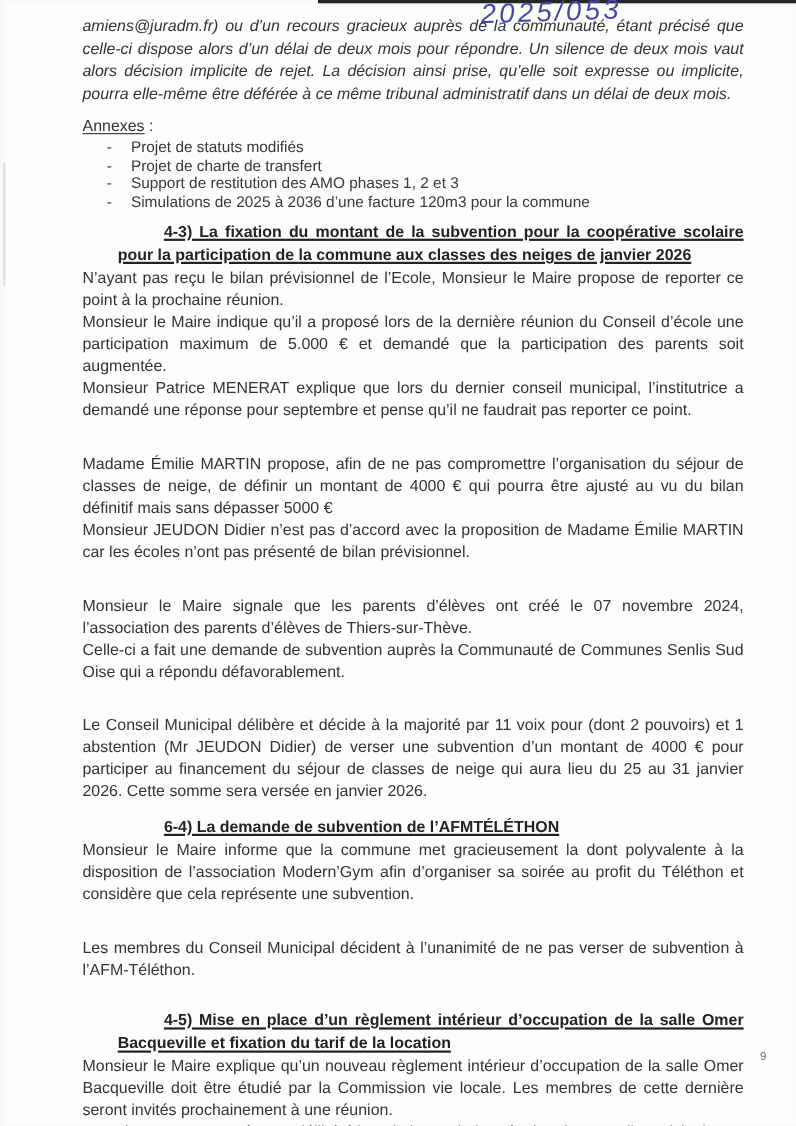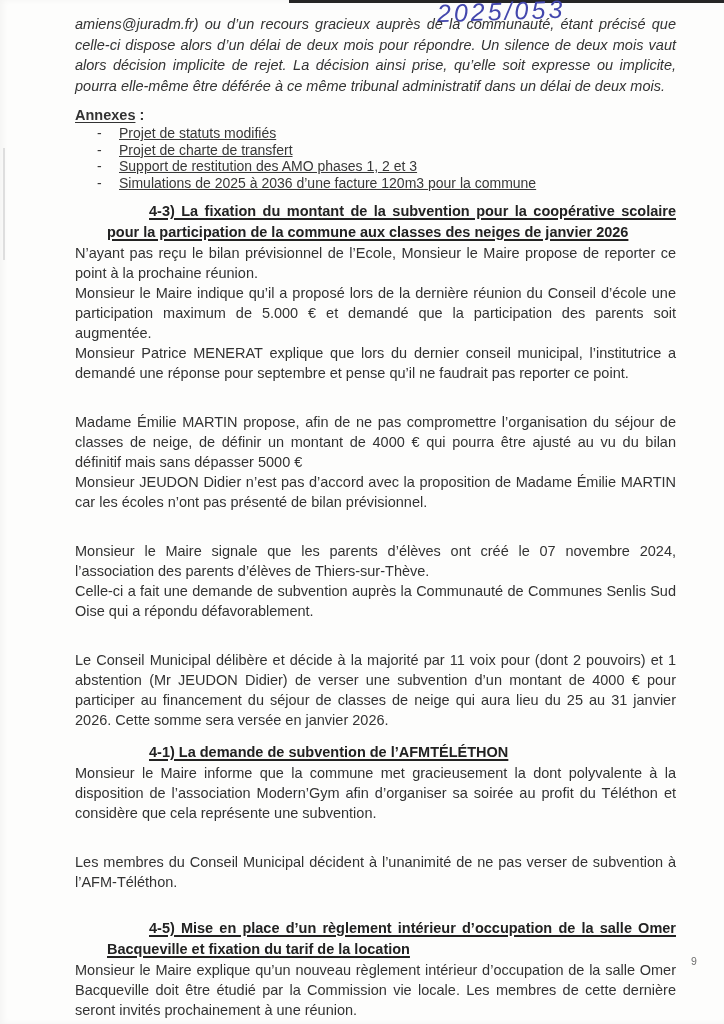--- a/index.html
+++ b/index.html
@@ -50,39 +50,38 @@
     font-size: 14.5px;
     line-height: 20px;
     text-align: justify;
   }
   .intro {
     font-style: italic;
     line-height: 20.5px;
   }
   .annexes-label-line {
     margin-top: 9px;
-    font-weight: bold;
+    font-weight: normal;
     text-align: left;
   }
   .annexes-label {
     text-decoration: underline;
     text-underline-offset: 2px;
   }
   ul.annex-list {
     margin: 0;
     padding: 0 0 0 22px;
     list-style: none;
   }
   .annex-list li {
     position: relative;
     padding-left: 22px;
     font-size: 14px;
     line-height: 16.5px;
     color: #383838;
-    text-decoration: underline;
   }
   .annex-list li::before {
     content: "-";
     position: absolute;
     left: 0;
   }
   .section-heading {
     font-weight: bold;
     font-size: 14.5px;
     line-height: 21px;
@@ -130,21 +129,21 @@
   <p class="section-heading h43">4-3) La fixation du montant de la subvention pour la coopérative scolaire pour la participation de la commune aux classes des neiges de janvier 2026</p>
   <p>N’ayant pas reçu le bilan prévisionnel de l’Ecole, Monsieur le Maire propose de reporter ce point à la prochaine réunion.</p>
   <p>Monsieur le Maire indique qu’il a proposé lors de la dernière réunion du Conseil d’école une participation maximum de 5.000 € et demandé que la participation des parents soit augmentée.</p>
   <p>Monsieur Patrice MENERAT explique que lors du dernier conseil municipal, l’institutrice a demandé une réponse pour septembre et pense qu’il ne faudrait pas reporter ce point.</p>
   <p class="gap">Madame Émilie MARTIN propose, afin de ne pas compromettre l’organisation du séjour de classes de neige, de définir un montant de 4000 € qui pourra être ajusté au vu du bilan définitif mais sans dépasser 5000 €</p>
   <p>Monsieur JEUDON Didier n’est pas d’accord avec la proposition de Madame Émilie MARTIN car les écoles n’ont pas présenté de bilan prévisionnel.</p>
   <p class="gap">Monsieur le Maire signale que les parents d’élèves ont créé le 07 novembre 2024, l’association des parents d’élèves de Thiers-sur-Thève.</p>
   <p>Celle-ci a fait une demande de subvention auprès la Communauté de Communes Senlis Sud Oise qui a répondu défavorablement.</p>
   <p class="gap">Le Conseil Municipal délibère et décide à la majorité par 11 voix pour (dont 2 pouvoirs) et 1 abstention (Mr JEUDON Didier) de verser une subvention d’un montant de 4000 € pour participer au financement du séjour de classes de neige qui aura lieu du 25 au 31 janvier 2026. Cette somme sera versée en janvier 2026.</p>
 
-  <p class="section-heading h44">4-1) La demande de subvention de l’AFMTÉLÉTHON</p>
+  <p class="section-heading h44">6-4) La demande de subvention de l’AFMTÉLÉTHON</p>
   <p>Monsieur le Maire informe que la commune met gracieusement la dont polyvalente à la disposition de l’association Modern’Gym afin d’organiser sa soirée au profit du Téléthon et considère que cela représente une subvention.</p>
   <p class="gap">Les membres du Conseil Municipal décident à l’unanimité de ne pas verser de subvention à l’AFM-Téléthon.</p>
 
   <p class="section-heading h45">4-5) Mise en place d’un règlement intérieur d’occupation de la salle Omer Bacqueville et fixation du tarif de la location</p>
   <p>Monsieur le Maire explique qu’un nouveau règlement intérieur d’occupation de la salle Omer Bacqueville doit être étudié par la Commission vie locale. Les membres de cette dernière seront invités prochainement à une réunion.</p>
   <p>Ce point sera par conséquent délibéré lors de la prochaine réunion du Conseil Municipal.</p>
 
 </div>
 
 <div class="page-number">9</div>

